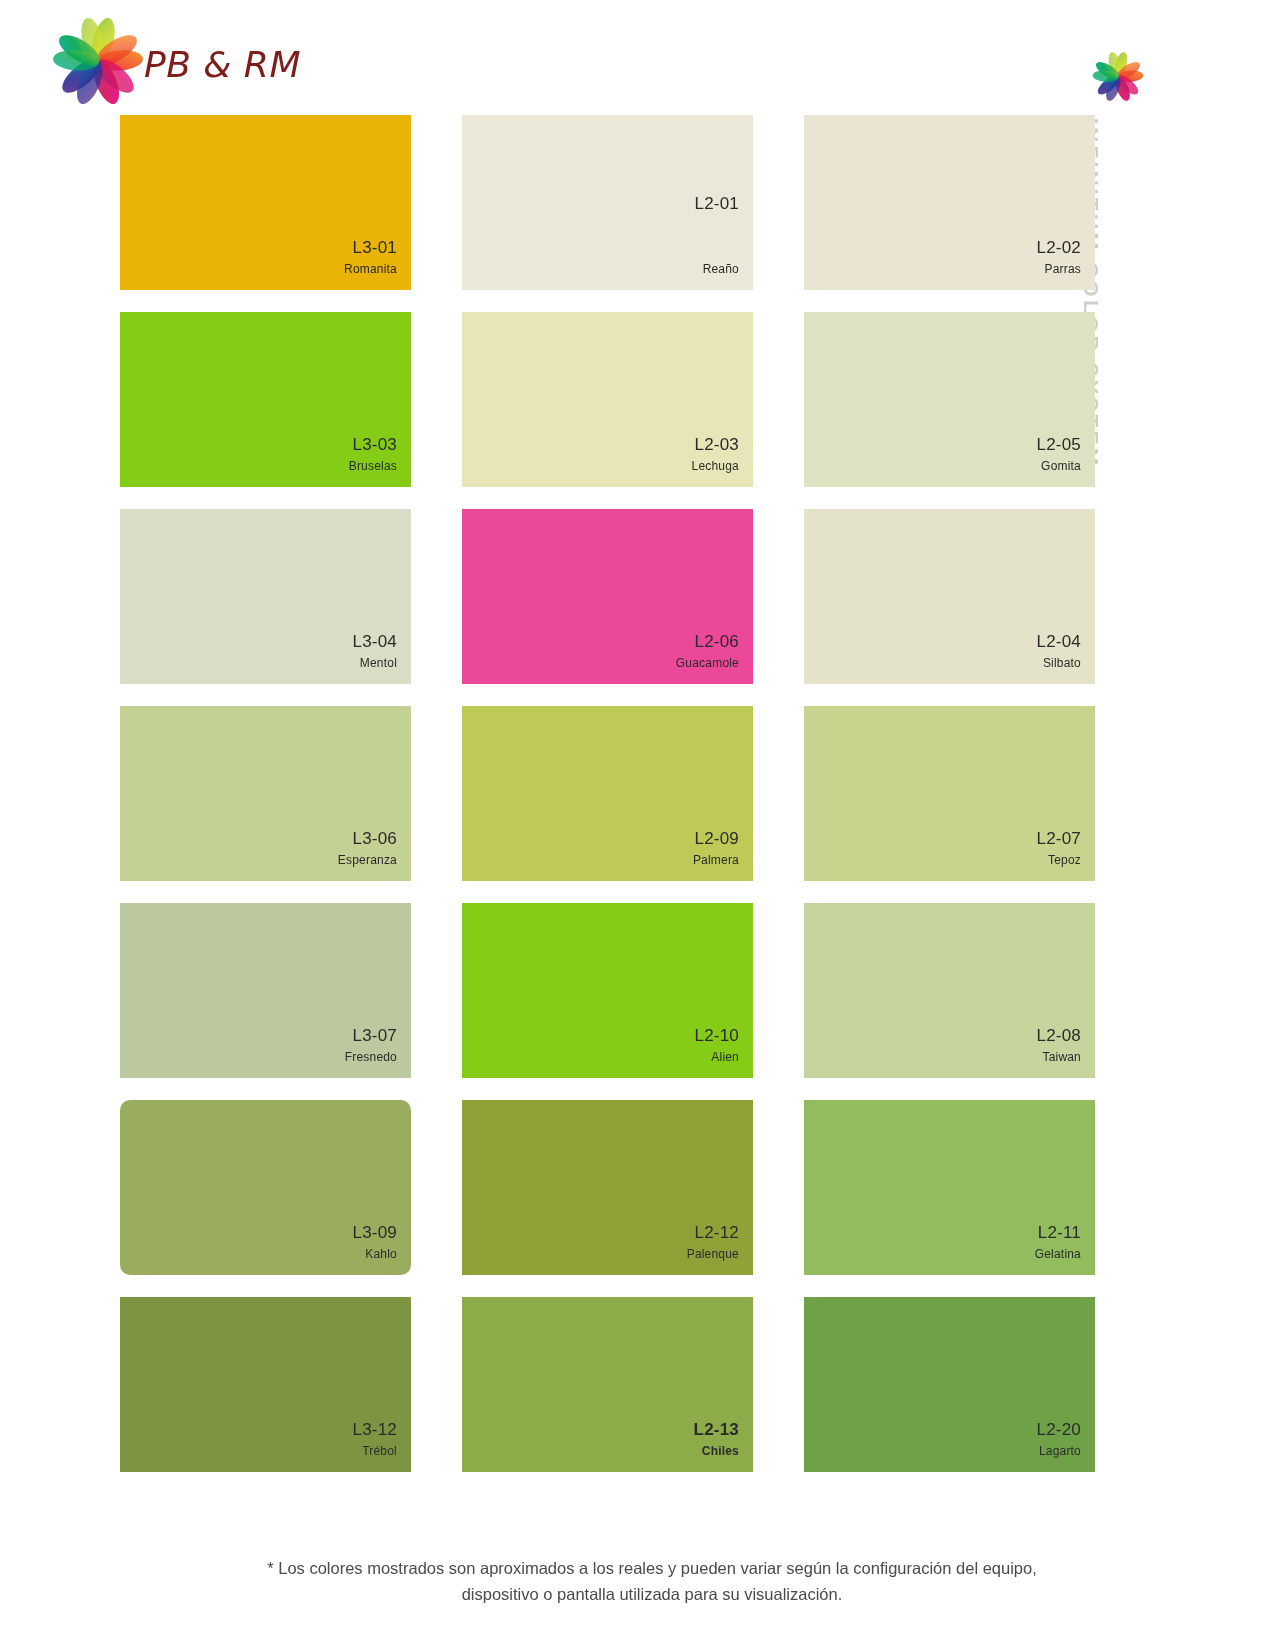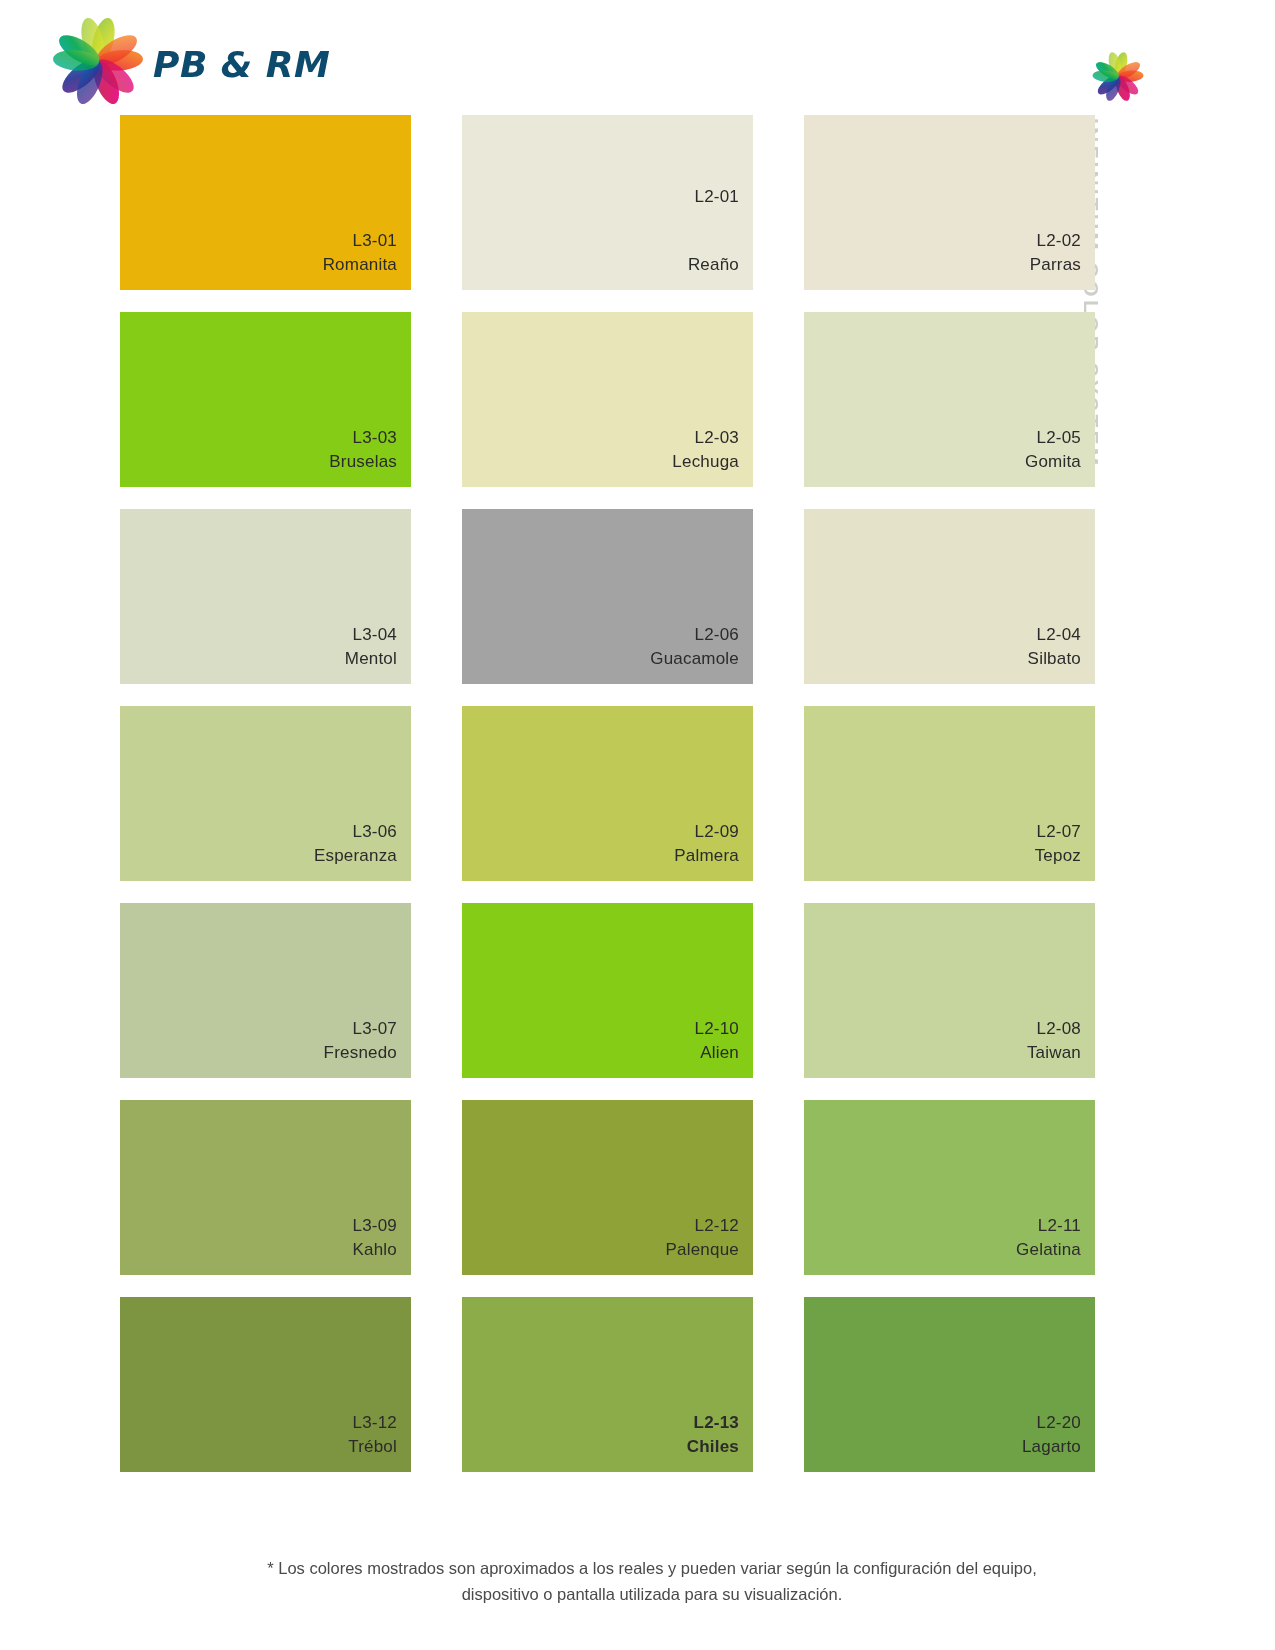--- a/index.html
+++ b/index.html
@@ -12,22 +12,22 @@
   }
 
   
   .header { position:absolute; top:0; left:0; width:1275px; height:112px; }
 
   .brand-logo { position:absolute; left:52px; top:14px; width:230px; height:92px; }
   .brand-mark { position:absolute; left:0; top:0; width:92px; height:92px; }
   .brand-word {
     position:absolute; left:92px; top:30px;
     font-family:"DejaVu Sans", sans-serif;
-    font-size:36px; font-weight:700; font-style:italic;
-    letter-spacing:0.5px; color:#0c4a6e; white-space:nowrap;margin-left:9px;
+    font-size:36px; font-weight:400; font-style:italic;
+    letter-spacing:0.5px; color:#7f1d1d; white-space:nowrap;
   }
 
   .corner-mark { position:absolute; left:1090px; top:50px; width:56px; height:52px; }
 
   
   .side-title {
     position:absolute;
     left:1108px; top:118px;
     width:360px; height:34px;
     transform-origin:0 0;
@@ -56,21 +56,21 @@
     display:flex;
     flex-direction:column;
     align-items:flex-end;
     justify-content:flex-end;
   }
   .swatch .code {
     font-size:17px; color:#2b2b2b; line-height:1.45;
     letter-spacing:0.2px;
   }
   .swatch .name {
-    font-size:17px; color:#2b2b2b; line-height:1.45;
+    font-size:12px; color:#2b2b2b; line-height:1.45;
     letter-spacing:0.2px;
   }
 
   
   .footer {
     position:absolute;
     left:0; top:1556px;
     width:1275px;
     text-align:center;
     color:#4a4a4a;
@@ -194,21 +194,21 @@
       <span class="name">Lechuga</span>
     </div>
     <div class="swatch" style="background: rgb(221, 226, 194);">
       <span class="code">L2-05</span>
       <span class="name">Gomita</span>
     </div>
     <div class="swatch" style="background: rgb(217, 221, 198);">
       <span class="code">L3-04</span>
       <span class="name">Mentol</span>
     </div>
-    <div class="swatch" style="background: #a3a3a3; padding-left: 16px;">
+    <div class="swatch" style="background: #ec4899; padding-left: 16px;">
       <span class="code">L2-06</span>
       <span class="name">Guacamole</span>
     </div>
     <div class="swatch" style="background: rgb(228, 227, 202);">
       <span class="code">L2-04</span>
       <span class="name">Silbato</span>
     </div>
     <div class="swatch" style="background: rgb(196, 209, 148);">
       <span class="code">L3-06</span>
       <span class="name">Esperanza</span>
@@ -226,21 +226,21 @@
       <span class="name">Fresnedo</span>
     </div>
     <div class="swatch" style="background: #84cc16;">
       <span class="code">L2-10</span>
       <span class="name">Alien</span>
     </div>
     <div class="swatch" style="background: rgb(198, 212, 158);">
       <span class="code">L2-08</span>
       <span class="name">Taiwan</span>
     </div>
-    <div class="swatch" style="background: rgb(154, 173, 94);">
+    <div class="swatch" style="background: rgb(154, 173, 94); border-radius: 10px;">
       <span class="code">L3-09</span>
       <span class="name">Kahlo</span>
     </div>
     <div class="swatch" style="background: rgb(143, 162, 56);">
       <span class="code">L2-12</span>
       <span class="name">Palenque</span>
     </div>
     <div class="swatch" style="background: rgb(146, 188, 94);">
       <span class="code">L2-11</span>
       <span class="name">Gelatina</span>

